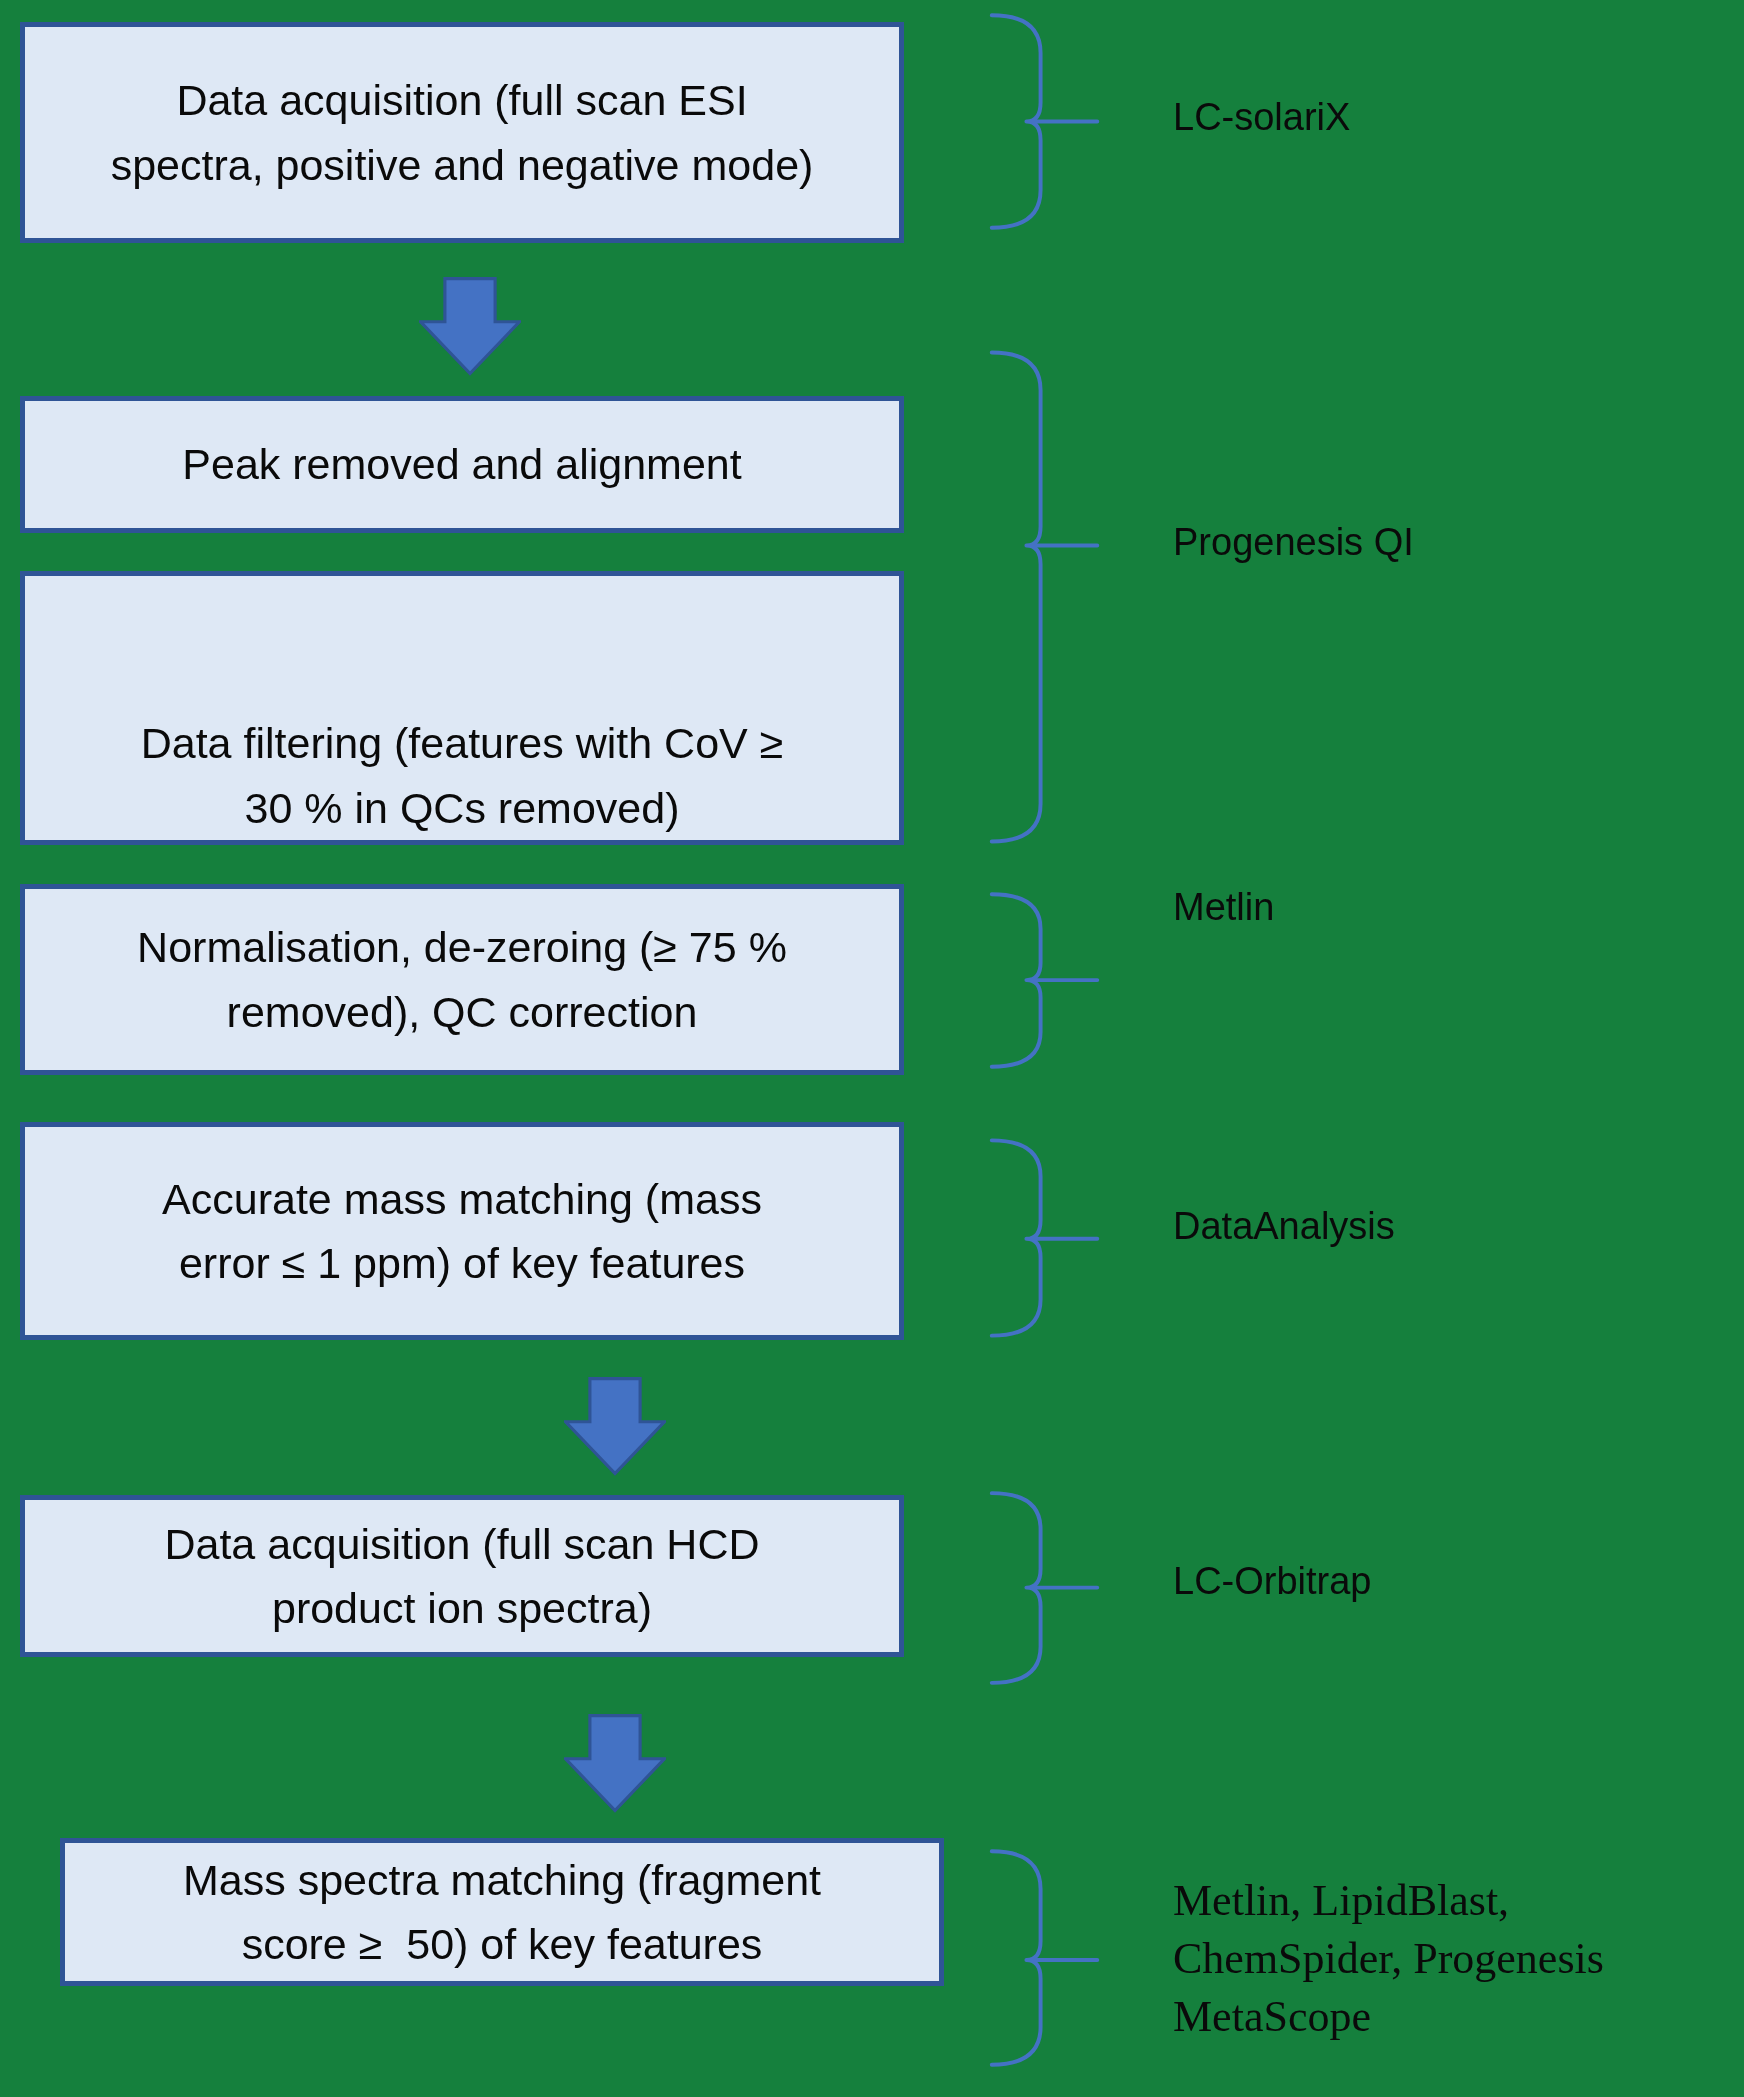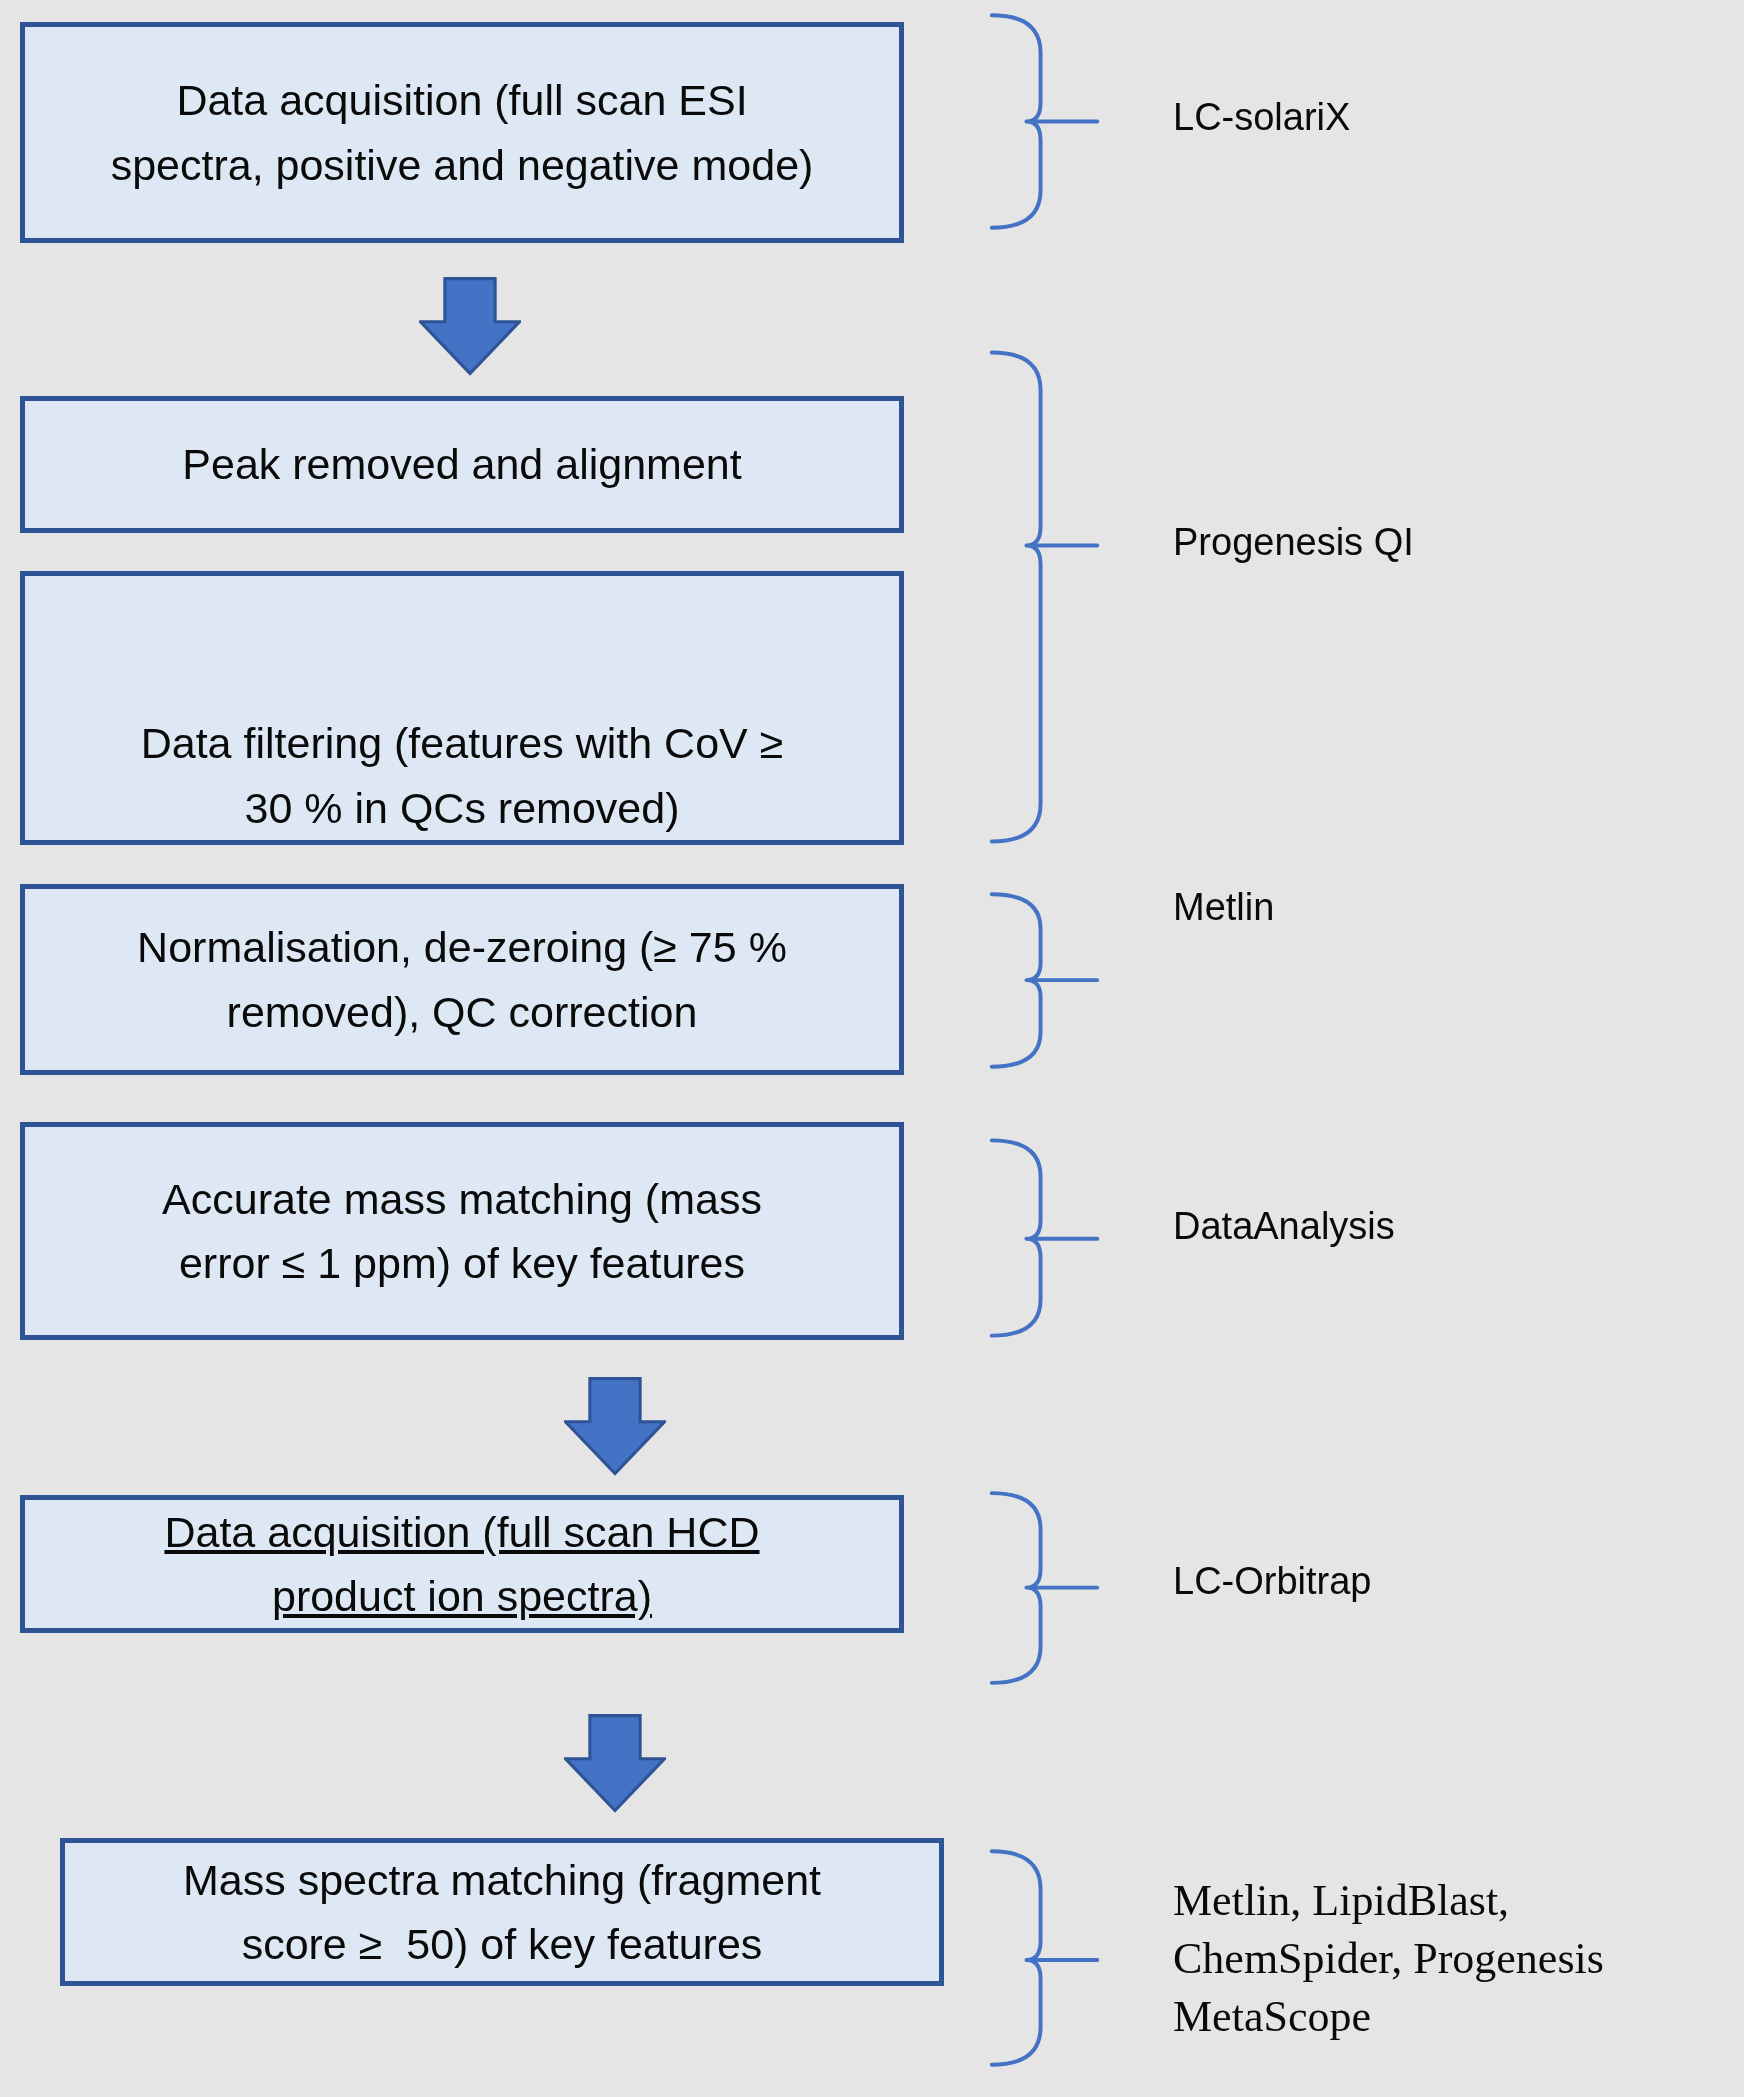--- a/index.html
+++ b/index.html
@@ -7,21 +7,21 @@
     --box-border:#2f5496;
     --arrow-fill:#4472c4;
     --arrow-border:#2f5496;
     --brace:#4472c4;
     --text:#0a0a0a;
   }
   html,body{margin:0;padding:0;background:#ffffff;}
   #canvas{
     position:relative;
     width:1744px;height:2097px;
-    background:#e5e5e5;
+    background:#15803d;
     font-family:"Liberation Sans","DejaVu Sans",sans-serif;
     color:var(--text);
     overflow:hidden;
   }
   .box{
     position:absolute;
     left:20px;width:884px;
     box-sizing:border-box;
     background:var(--box-fill);
     border:5.5px solid var(--box-border);
@@ -32,21 +32,21 @@
     white-space:pre-wrap;
     font-size:43px;
     line-height:1.5;
     padding:0 16px;
   }
   #b1{top:22px;height:221px;}
   #b2{top:396px;height:137px;}
   #b3{top:571px;height:274px;align-items:flex-end;}
   #b4{top:884px;height:191px;}
   #b5{top:1122px;height:218px;}
-  #b6{top:1495px;height:138px;text-decoration:underline;}
+  #b6{top:1495px;height:162px;}
   #b7{top:1838px;height:148px;margin-left:40px;}
 
   .arrow{position:absolute;width:102px;height:99px;}
   .arrow polygon{
     fill:var(--arrow-fill);
     stroke:var(--arrow-border);
     stroke-width:4;
     stroke-linejoin:miter;
   }
   #a1{left:419px;top:277px;}

